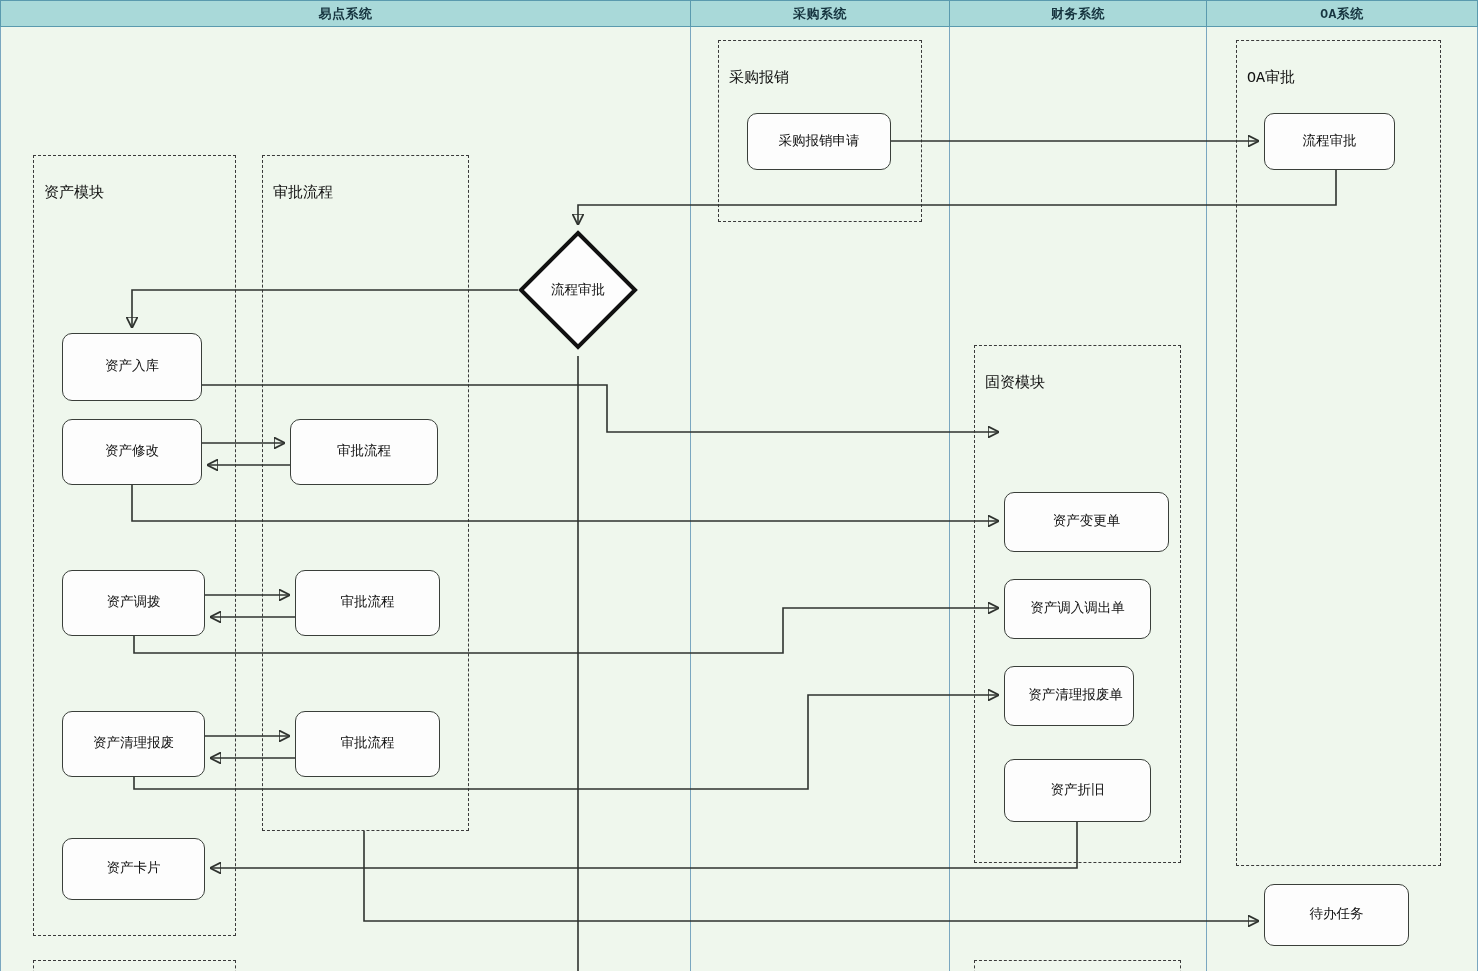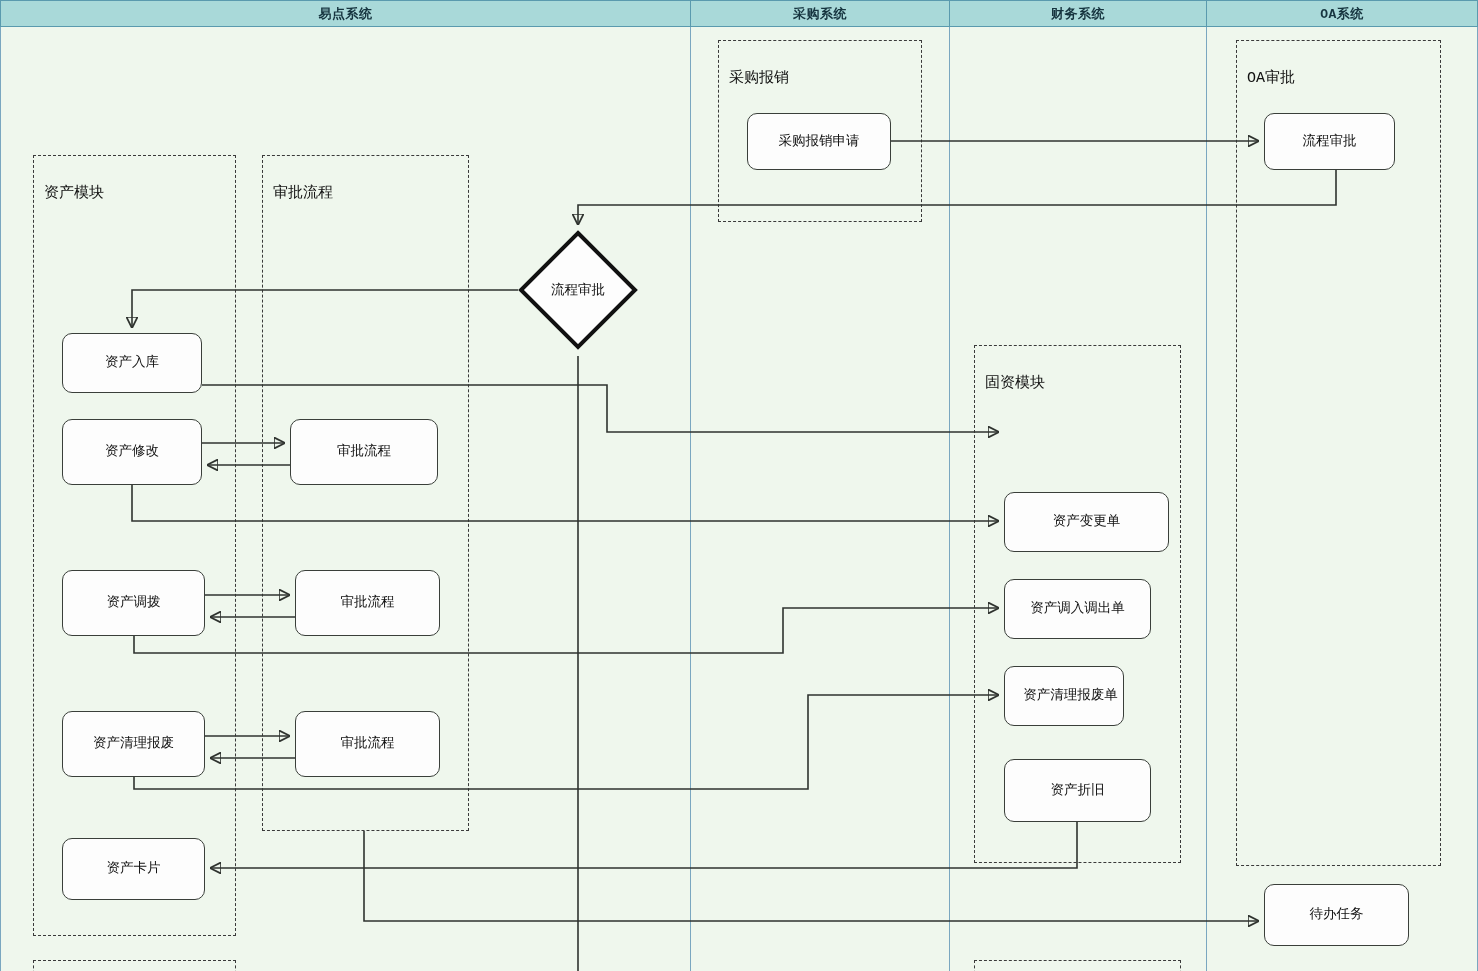--- a/index.html
+++ b/index.html
@@ -95,37 +95,37 @@
 
     <path d="M 134 777 L 134 789 L 808 789 L 808 695 L 998 695" marker-end="url(#arrow)"></path>
 
     <path d="M 1077 822 L 1077 868 L 211 868" marker-end="url(#arrow)"></path>
 
     <path d="M 364 831 L 364 921 L 1258 921" marker-end="url(#arrow)"></path>
 
     <line x1="578" y1="356" x2="578" y2="971"></line>
   </svg>
 
-  <div class="node" id="nd-0" style="left: 62px; top: 333px; width: 140px; height: 60px;">资产入库</div>
+  <div class="node" id="nd-0" style="left: 62px; top: 333px; width: 140px; height: 68px;">资产入库</div>
   <div class="node" id="nd-1" style="left: 62px; top: 419px; width: 140px; height: 66px;">资产修改</div>
   <div class="node" id="nd-2" style="left: 290px; top: 419px; width: 148px; height: 66px;">审批流程</div>
   <div class="node" id="nd-3" style="left: 62px; top: 570px; width: 143px; height: 66px;">资产调拨</div>
   <div class="node" id="nd-4" style="left: 295px; top: 570px; width: 145px; height: 66px;">审批流程</div>
   <div class="node" id="nd-5" style="left: 62px; top: 711px; width: 143px; height: 66px;">资产清理报废</div>
   <div class="node" id="nd-6" style="left: 295px; top: 711px; width: 145px; height: 66px;">审批流程</div>
   <div class="node" id="nd-7" style="left: 62px; top: 838px; width: 143px; height: 62px;">资产卡片</div>
 
   <div class="diamond-wrap" id="nd-8" style="left: 518px; top: 230px; width: 120px; height: 120px;">
     <svg width="120" height="120" viewBox="0 0 120 120">
       <polygon points="60,3 117,60 60,117 3,60" fill="#fdfdfd" stroke="#111111" stroke-width="4"></polygon>
     </svg>
     <span class="diamond-label">流程审批</span>
   </div>
 
   <div class="node" id="nd-9" style="left: 747px; top: 113px; width: 144px; height: 57px;">采购报销申请</div>
   <div class="node" id="nd-10" style="left: 1264px; top: 113px; width: 131px; height: 57px;">流程审批</div>
   <div class="node" id="nd-12" style="left: 1004px; top: 492px; width: 165px; height: 60px;">资产变更单</div>
   <div class="node" id="nd-13" style="left: 1004px; top: 579px; width: 147px; height: 60px;">资产调入调出单</div>
-  <div class="node" id="nd-14" style="left: 1004px; top: 666px; width: 120px; height: 60px; padding-left: 13px;">资产清理报废单</div>
+  <div class="node" id="nd-14" style="left: 1004px; top: 666px; width: 130px; height: 60px; padding-left: 13px;">资产清理报废单</div>
   <div class="node" id="nd-15" style="left: 1004px; top: 759px; width: 147px; height: 63px;">资产折旧</div>
   <div class="node" id="nd-16" style="left: 1264px; top: 884px; width: 145px; height: 62px;">待办任务</div>
 
 </div>
 
 </body></html>

